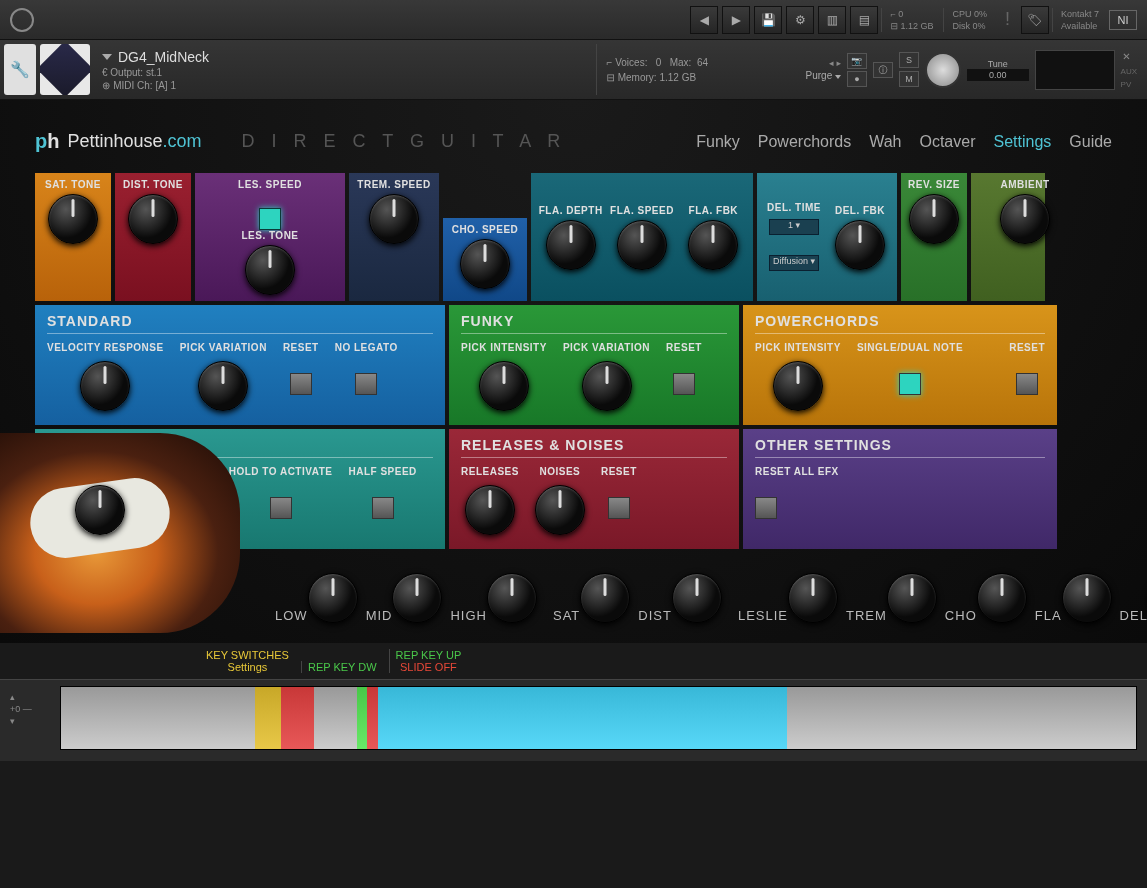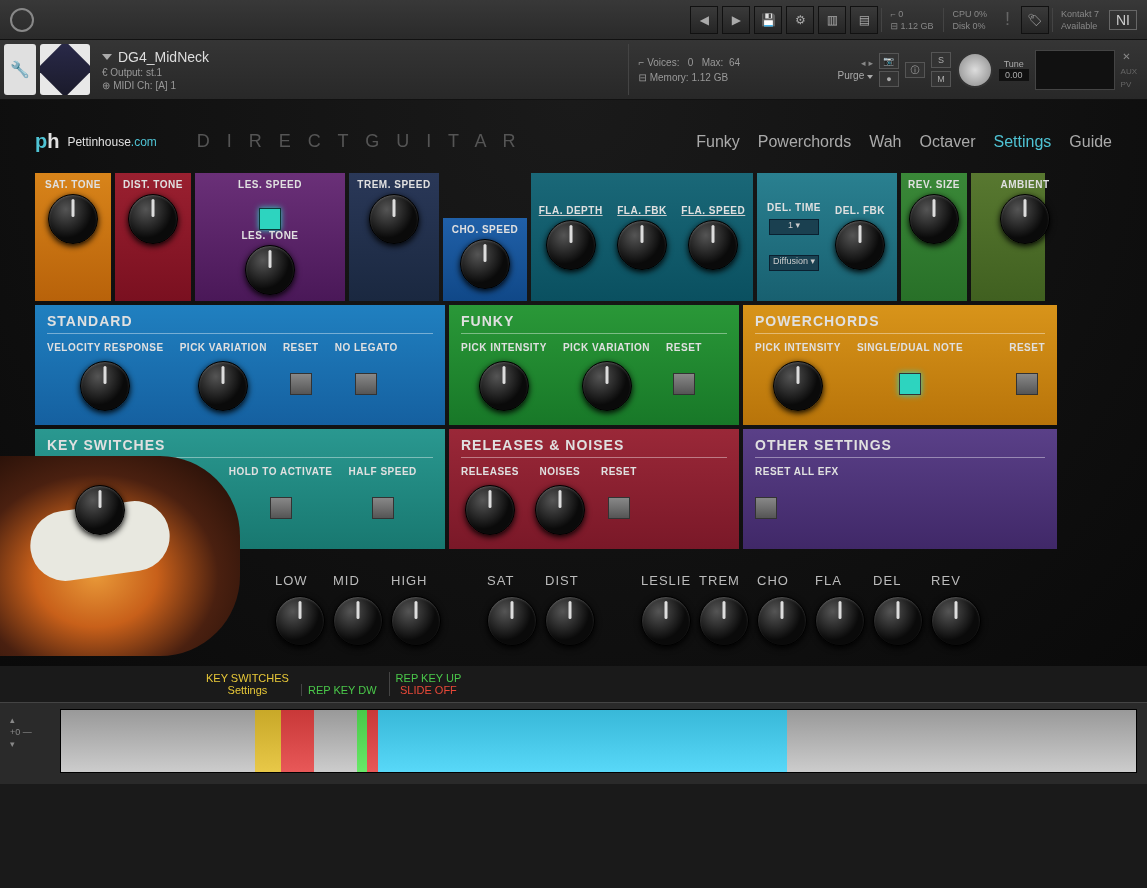--- a/index.html
+++ b/index.html
@@ -5,21 +5,21 @@
 * { margin: 0; padding: 0; box-sizing: border-box; font-family: Arial, sans-serif; }
 body { background: #1a1a1a; color: #ccc; width: 1147px; height: 888px; overflow: hidden; }
 
 
 .top-toolbar { height: 40px; background: linear-gradient(#383838, #2a2a2a); display: flex; align-items: center; padding: 0 10px; border-bottom: 1px solid #111; }
 .toolbar-logo { width: 24px; height: 24px; border: 2px solid #888; border-radius: 50%; margin-right: auto; }
 .toolbar-btn { width: 28px; height: 28px; background: linear-gradient(#3a3a3a, #252525); border: 1px solid #111; margin: 0 1px; display: flex; align-items: center; justify-content: center; color: #aaa; font-size: 12px; cursor: pointer; }
 .toolbar-stats { font-size: 9px; color: #888; padding: 0 8px; line-height: 12px; border-left: 1px solid #444; }
 .toolbar-right { display: flex; align-items: center; gap: 2px; }
 .exclaim { color: #666; font-size: 18px; padding: 0 8px; }
-.ni-logo { width: 28px; height: 20px; border: 1px solid #666; font-size: 14px; text-align: center; line-height: 18px; }
+.ni-logo { width: 28px; height: 20px; border: 1px solid #666; font-size: 11px; text-align: center; line-height: 18px; }
 
 
 .inst-header { height: 60px; background: linear-gradient(#353535, #282828); display: flex; align-items: stretch; border-bottom: 1px solid #111; padding: 4px; gap: 4px; }
 .wrench-box { width: 32px; background: #e0e0e0; border-radius: 3px; display: flex; align-items: center; justify-content: center; }
 .inst-icon { width: 50px; background: #e8e8e8; border-radius: 3px; position: relative; overflow: hidden; }
 .inst-icon::after { content: ''; position: absolute; width: 40px; height: 40px; background: linear-gradient(135deg, #2a2a4a, #1a1a2a); transform: rotate(45deg); top: 5px; left: 5px; }
 .inst-info { flex: 1; display: flex; flex-direction: column; justify-content: center; padding: 0 8px; }
 .inst-name { font-size: 14px; color: #ddd; display: flex; align-items: center; gap: 6px; }
 .inst-sub { font-size: 10px; color: #999; display: flex; gap: 20px; margin-top: 2px; }
 .inst-mid { width: 200px; font-size: 10px; color: #999; display: flex; flex-direction: column; justify-content: center; gap: 4px; border-left: 1px solid #444; padding-left: 10px; }
@@ -29,21 +29,21 @@
 .tune-box { font-size: 9px; color: #aaa; text-align: center; }
 .meters { width: 80px; height: 40px; background: #111; border: 1px solid #444; }
 .close-x { width: 12px; height: 12px; font-size: 10px; color: #888; text-align: center; }
 
 
 .main-panel { background: radial-gradient(ellipse at top, #1a1a1a, #0a0a0a); padding: 30px 35px 0; position: relative; }
 .panel-header { display: flex; align-items: center; margin-bottom: 20px; }
 .ph-logo { font-size: 20px; font-weight: bold; }
 .ph-logo .p { color: #4fc3d4; }
 .ph-logo .h { color: #e0e0e0; }
-.brand-text { font-size: 12px; color: #e0e0e0; margin-left: 8px; }
+.brand-text { font-size: 18px; color: #e0e0e0; margin-left: 8px; }
 .brand-text .com { color: #4fc3d4; }
 .product-name { font-size: 18px; letter-spacing: 6px; color: #555; margin-left: 40px; }
 .nav-tabs { margin-left: auto; display: flex; gap: 18px; font-size: 16px; }
 .nav-tab { color: #aaa; cursor: pointer; }
 .nav-tab.active { color: #4fc3d4; }
 
 
 .fx-row { display: flex; gap: 4px; margin-bottom: 4px; }
 .fx-cell { padding: 6px 4px; text-align: center; display: flex; flex-direction: column; align-items: center; }
 .fx-label { font-size: 10px; font-weight: bold; color: #e0e0e0; margin-bottom: 4px; letter-spacing: 0.5px; white-space: nowrap; }
@@ -59,21 +59,21 @@
 .fx-green { background: linear-gradient(#3a8838, #287028); }
 .fx-olive { background: linear-gradient(#587830, #406020); }
 
 .fx-sat { width: 76px; }
 .fx-leslie { width: 150px; display: flex; flex-direction: column; }
 .fx-leslie .fx-sub { display: flex; flex-direction: column; align-items: center; flex: 1; }
 .led-btn { width: 22px; height: 22px; background: #2dd4bf; border: 1px solid #0a3a38; box-shadow: 0 0 6px #2dd4bf; margin-top: 14px; }
 .fx-trem { width: 90px; }
 .fx-cho { width: 84px; }
 .fx-fla { width: 222px; display: flex; flex-direction: row; }
-.fx-fla .fx-sub { display: flex; flex-direction: column; align-items: center; flex: 1; text-decoration: underline; }
+.fx-fla .fx-sub { display: flex; flex-direction: column; align-items: center; flex: 1; }
 .fx-del { width: 140px; display: flex; flex-direction: row; }
 .fx-del .fx-sub { display: flex; flex-direction: column; align-items: center; flex: 1; justify-content: flex-start; }
 .del-select { width: 50px; height: 16px; background: #1a4050; border: 1px solid #0a2030; font-size: 9px; color: #ccc; margin: 2px 0; }
 .fx-rev { width: 66px; }
 .fx-amb { width: 74px; padding-left: 38px; }
 
 
 .sections-row { display: flex; gap: 4px; margin-bottom: 4px; }
 .section-panel { padding: 8px 12px 14px; font-weight: bold; }
 .section-title { font-size: 14px; color: #e0e0e0; border-bottom: 1px solid rgba(255,255,255,0.4); padding-bottom: 4px; margin-bottom: 8px; letter-spacing: 1px; }
@@ -87,21 +87,21 @@
 .p-funky { background: linear-gradient(#2a9838, #187828); width: 290px; }
 .p-power { background: linear-gradient(#d8941a, #b8740a); width: 314px; }
 .p-keysw { background: linear-gradient(#2a9890, #187870); width: 410px; }
 .p-release { background: linear-gradient(#9a2838, #7a1828); width: 290px; }
 .p-other { background: linear-gradient(#5a4088, #402868); width: 314px; }
 
 .vel-range { font-size: 9px; color: #ccc; margin-top: 4px; }
 
 
 .bottom-knobs { display: flex; align-items: center; gap: 8px; padding: 20px 0 20px 240px; }
-.bk-col { display: flex; flex-direction: column; align-items: flex-start; gap: 8px; }
+.bk-col { display: flex; flex-direction: row; align-items: flex-end; }
 .bk-label { font-size: 13px; color: #bbb; letter-spacing: 1px; }
 .bk-gap { width: 30px; }
 
 
 .guitar-img { position: absolute; left: 0; bottom: 10px; width: 240px; height: 200px; background: radial-gradient(ellipse at 40% 60%, #e89838 0%, #c8601a 30%, #4a2010 60%, #1a0a05 100%); border-radius: 0 80px 80px 0; }
 .pickguard { position: absolute; left: 30px; bottom: 80px; width: 140px; height: 70px; background: #e8e8e0; border-radius: 40px; transform: rotate(-8deg); }
 
 
 .legend { display: flex; gap: 6px; padding: 6px 0 6px 200px; font-size: 11px; align-items: flex-end; background: #1a1a1a; }
 .leg-col { display: flex; flex-direction: column; align-items: center; padding: 0 6px; border-left: 1px solid #444; }
@@ -188,21 +188,21 @@
       <div class="small-btn">●</div>
     </div>
     <div class="small-btn">ⓘ</div>
     <div style="display:flex;flex-direction:column;gap:3px">
       <div class="small-btn">S</div>
       <div class="small-btn">M</div>
     </div>
     <div class="tune-knob"></div>
     <div class="tune-box">
       <div>Tune</div>
-      <div style="background:#111;padding:1px 6px">0.00</div>
+      <div style="background:#111;padding:1px 22px">0.00</div>
     </div>
     <div class="meters"></div>
     <div style="display:flex;flex-direction:column;gap:4px;font-size:8px;color:#666">
       <div class="close-x">✕</div>
       <div>AUX</div>
       <div>PV</div>
     </div>
   </div>
 </div>
 
@@ -251,25 +251,25 @@
     <div class="fx-cell fx-blue fx-cho">
         <div class="fx-label">CHO. SPEED</div>
         <div class="knob"></div>
       </div>
     <div class="fx-cell fx-teal2 fx-fla">
       <div class="fx-sub">
           <div class="fx-label">FLA. DEPTH</div>
           <div class="knob"></div>
         </div>
       <div class="fx-sub">
+          <div class="fx-label">FLA. SPEED</div>
+          <div class="knob"></div>
+        </div>
+      <div class="fx-sub">
           <div class="fx-label">FLA. FBK</div>
-          <div class="knob"></div>
-        </div>
-      <div class="fx-sub">
-          <div class="fx-label">FLA. SPEED</div>
           <div class="knob"></div>
         </div>
     </div>
     <div class="fx-cell fx-teal fx-del">
       <div class="fx-sub">
         <div class="fx-label">DEL. TIME</div>
         <div class="del-select"><span>1</span> ▾</div>
         <div style="height:16px"></div>
         <div class="del-select"><span>Diffusion</span> ▾</div>
       </div>

